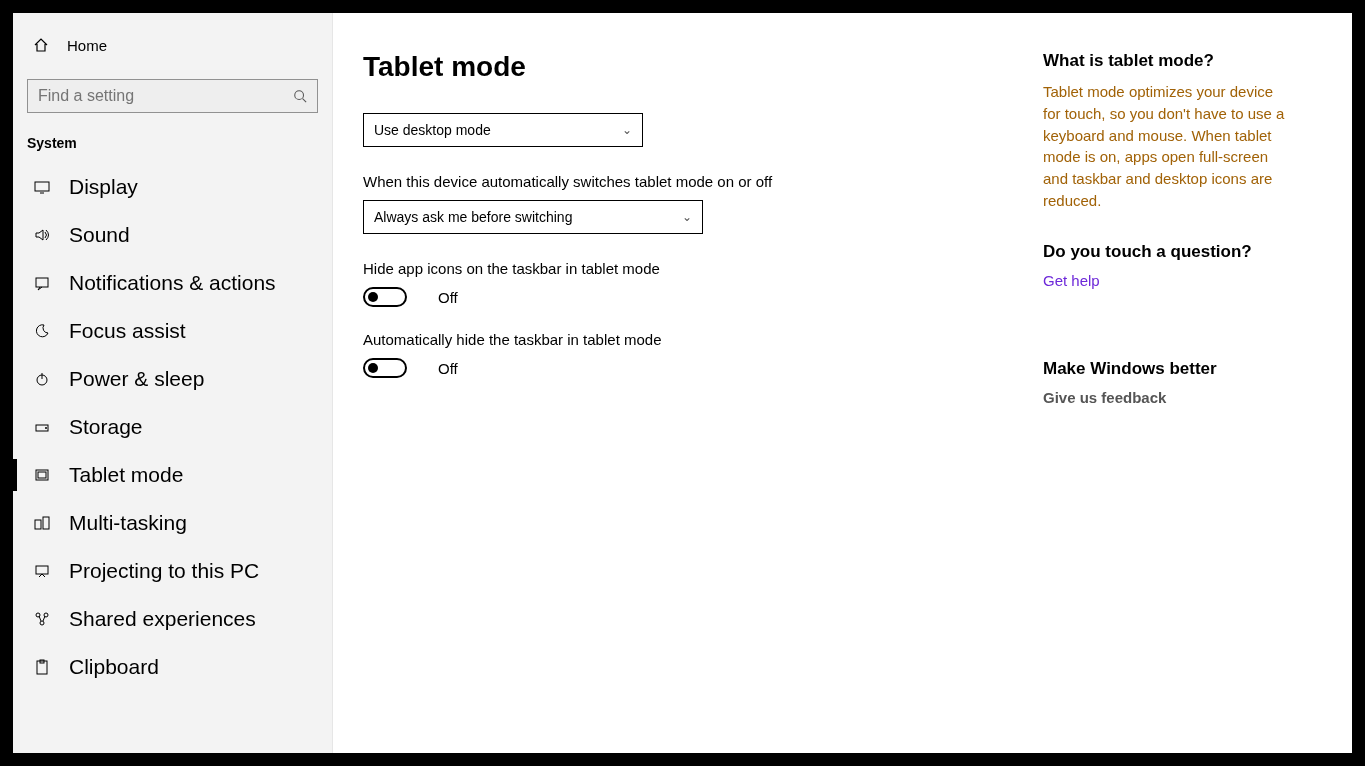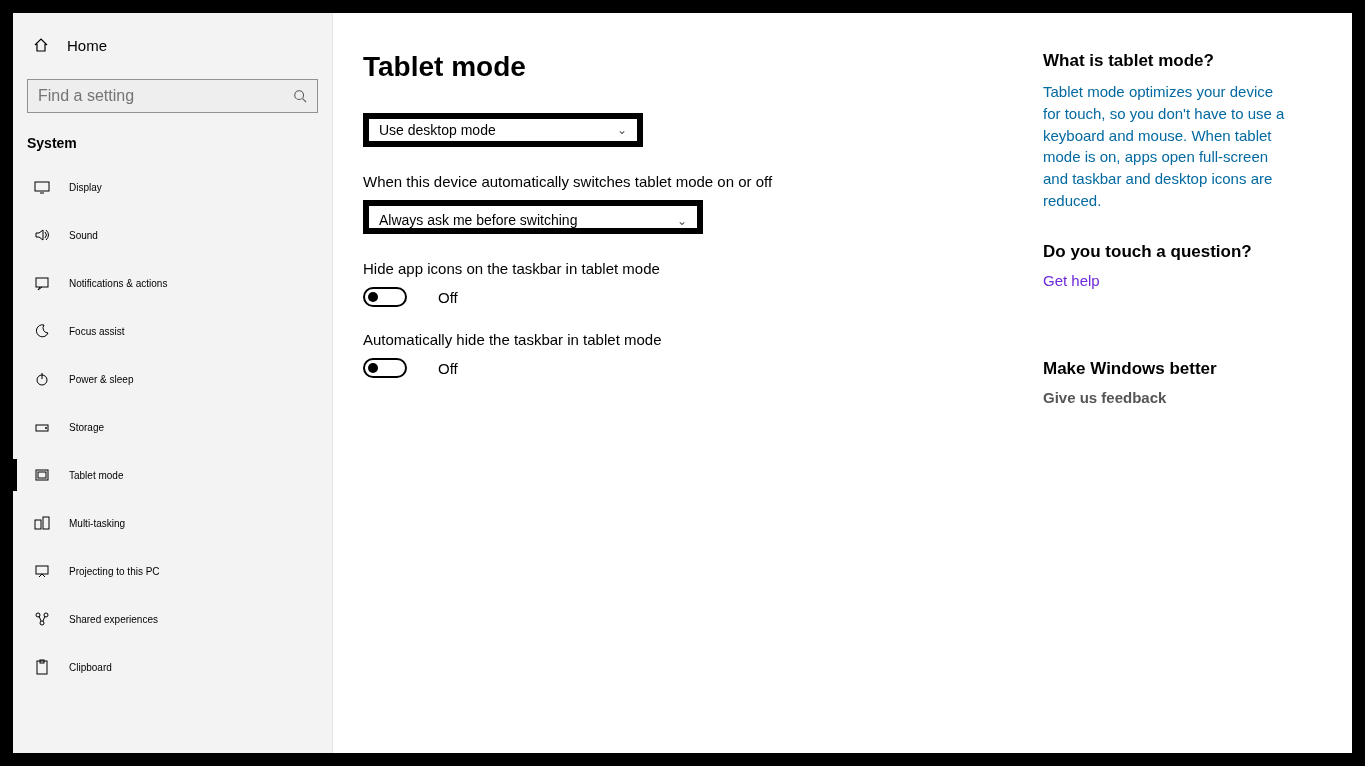--- a/index.html
+++ b/index.html
@@ -90,21 +90,21 @@
     padding: 14px 14px 12px 14px;
     font-size: 14px;
     font-weight: 600;
   }
   .nav-item {
     display: flex;
     align-items: center;
     height: 48px;
     padding-left: 20px;
     gap: 18px;
-    font-size: 10px;
+    font-size: 21px;
     cursor: pointer;
     position: relative;
   }
   .nav-item.active::before {
     content: "";
     position: absolute;
     left: 0;
     top: 8px;
     bottom: 8px;
     width: 4px;
@@ -133,32 +133,32 @@
     font-weight: 600;
     margin-bottom: 30px;
   }
   .setting-label {
     font-size: 15px;
     margin-bottom: 10px;
     color: #000;
   }
   .dropdown {
     height: 34px;
-    border: 6px solid #000000;
+    border: 1px solid #000000;
     display: flex;
     align-items: center;
     padding: 0 10px;
     justify-content: space-between;
     font-size: 14px;
     cursor: pointer;
     margin-bottom: 26px;
     background: #fff;
   }
   .dropdown.w1 { width: 280px; }
-  .dropdown.w2 { width: 340px; align-items: flex-end; }
+  .dropdown.w2 { width: 340px; }
   .chev { font-size: 12px; color: #555; }
   .toggle-row {
     display: flex;
     align-items: center;
     gap: 31px;
     margin-bottom: 24px;
   }
   .toggle {
     width: 44px;
     height: 20px;
@@ -184,21 +184,21 @@
     width: 280px;
     padding: 38px 20px 20px 10px;
     font-size: 15px;
   }
   .right-panel h3 {
     font-size: 17px;
     font-weight: 600;
     margin-bottom: 10px;
   }
   .right-panel p {
-    color: #0369a1;
+    color: #a16207;
     line-height: 1.45;
     margin-bottom: 30px;
   }
   .link {
     color: #0066cc;
     cursor: pointer;
     margin-bottom: 40px;
     display: inline-block;
   }
   svg { display: block; }

